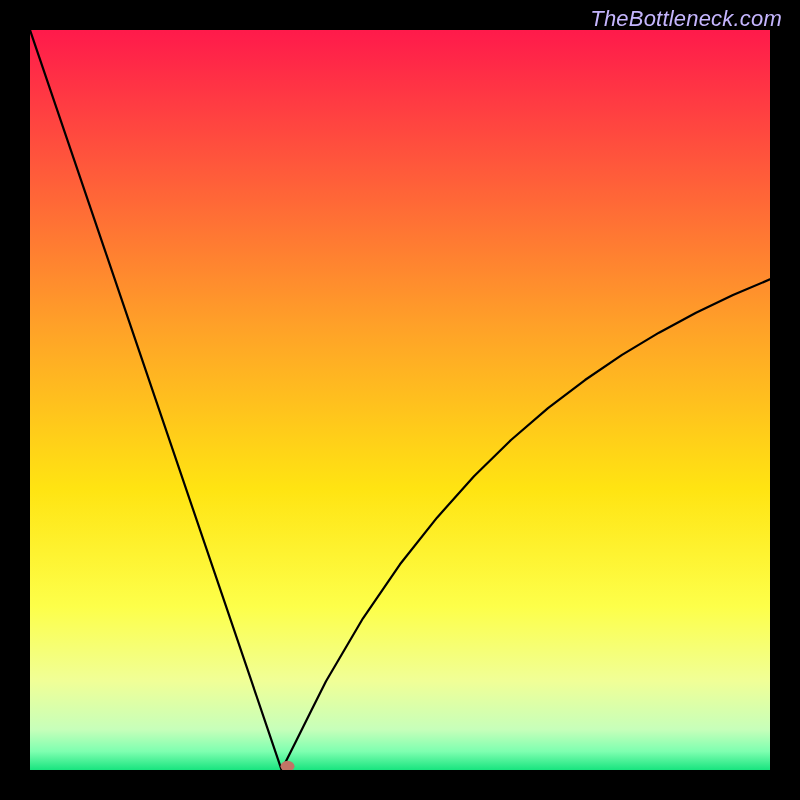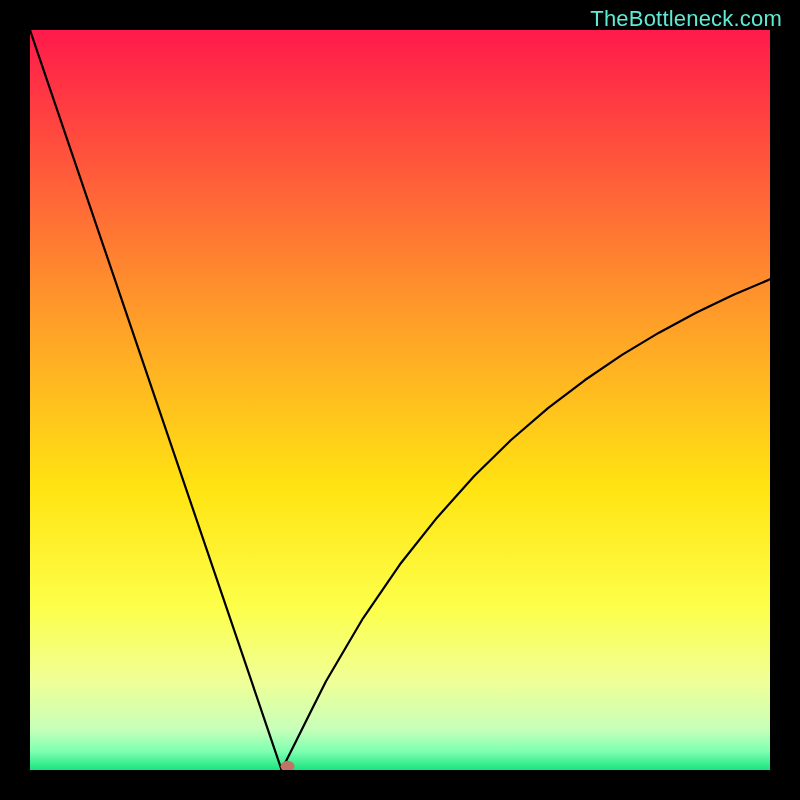--- a/index.html
+++ b/index.html
@@ -8,25 +8,26 @@
     width: 800px;
     height: 800px;
     background: #000;
     position: relative;
     font-family: Arial, sans-serif;
   }
   .watermark {
     position: absolute;
     top: 6px;
     right: 18px;
-    color: #5eead4;
+    color: #c4b5fd;
     font-size: 22px;
     font-weight: 400;
     z-index: 10;
     letter-spacing: 0.2px;
+    font-style: italic;
   }
   .plot {
     position: absolute;
     left: 30px;
     top: 30px;
     width: 740px;
     height: 740px;
   }
 </style>
 </head>

